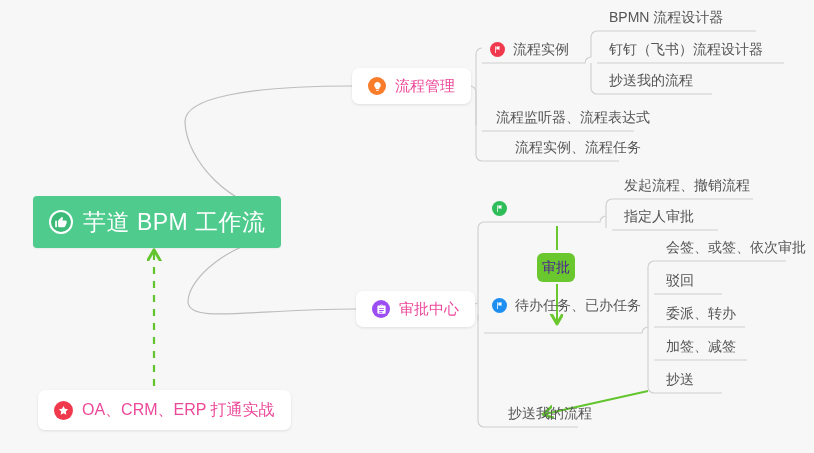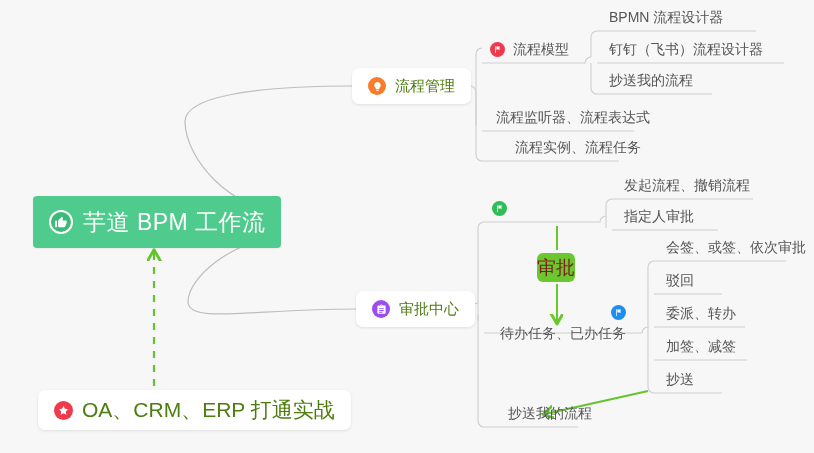--- a/index.html
+++ b/index.html
@@ -47,32 +47,32 @@
 
   
   .card {
     background: #ffffff;
     border-radius: 7px;
     box-shadow: 0 1px 3px rgba(0,0,0,.10);
     padding: 0 16px;
     height: 36px;
   }
   .card .label {
-    color: #4d7c0f;
+    color: #ec4899;
     font-size: 15px;
     margin-left: 9px;
   }
 
   #n-liucheng-guanli { left: 352px; top: 68px; }
   #n-shenpi-zhongxin { left: 356px; top: 291px; }
   #n-oa-crm-erp {
     left: 38px; top: 390px;
     height: 40px;
   }
-  #n-oa-crm-erp .label { font-size: 21px; }
+  #n-oa-crm-erp .label { font-size: 16px; }
 
   
   .leaf {
     background: transparent;
     height: 30px;
     padding: 0 6px 0 8px;
     align-items: flex-end;
   }
   .leaf .label {
     color: #555;
@@ -108,21 +108,21 @@
   .leaf .ico { margin-bottom: 6px; }
 
   
   #badge-shenpi {
     position: absolute;
     left: 537px; top: 253px;
     width: 38px; height: 29px;
     background: #6ac72e;
     border-radius: 6px;
     display: flex; align-items: center; justify-content: center;
-    color: #7f1d1d; font-size: 19px;
+    color: #4c1d95; font-size: 14px;
   }
 </style>
 </head>
 <body>
 
 <div id="canvas">
 
   <svg class="links" viewBox="0 0 814 453">
     <defs>
       <marker id="ah-green" markerWidth="9" markerHeight="9" refX="4.2" refY="3" orient="auto">
@@ -197,21 +197,21 @@
     <span class="label">流程管理</span>
   </div>
 
   <div class="node leaf with-icon" style="left:486px; top:33px;">
     <span class="ico ico-flag-red">
       <svg width="9" height="9" viewBox="0 0 24 24" fill="#ffffff">
         <path d="M6 3h2v18H6z"></path>
           <path d="M9 4h10l-2.5 4L19 12H9z"></path>
       </svg>
     </span>
-    <span class="label">流程模型</span>
+    <span class="label">流程实例</span>
   </div>
 
   <div class="node leaf" style="left:488px; top:101px;">
     <span class="label">流程监听器、流程表达式</span>
   </div>
 
   <div class="node leaf" style="left:507px; top:131px;">
     <span class="label">流程实例、流程任务</span>
   </div>
 
@@ -236,21 +236,21 @@
 
   <div class="node leaf with-icon" style="left:488px; top:192px;">
     <span class="ico ico-flag-green">
       <svg width="9" height="9" viewBox="0 0 24 24" fill="#ffffff">
         <path d="M6 3h2v18H6z"></path>
           <path d="M9 4h10l-2.5 4L19 12H9z"></path>
       </svg>
     </span>
   </div>
 
-  <div class="node leaf with-icon" style="left:488px; top:305px;flex-direction:column;">
+  <div class="node leaf with-icon" style="left:488px; top:289px;">
     <span class="ico ico-flag-blue">
       <svg width="9" height="9" viewBox="0 0 24 24" fill="#ffffff">
         <path d="M6 3h2v18H6z"></path>
           <path d="M9 4h10l-2.5 4L19 12H9z"></path>
       </svg>
     </span>
     <span class="label">待办任务、已办任务</span>
   </div>
 
   <div class="node leaf" style="left:488px; top:397px;margin-left:12px;">

